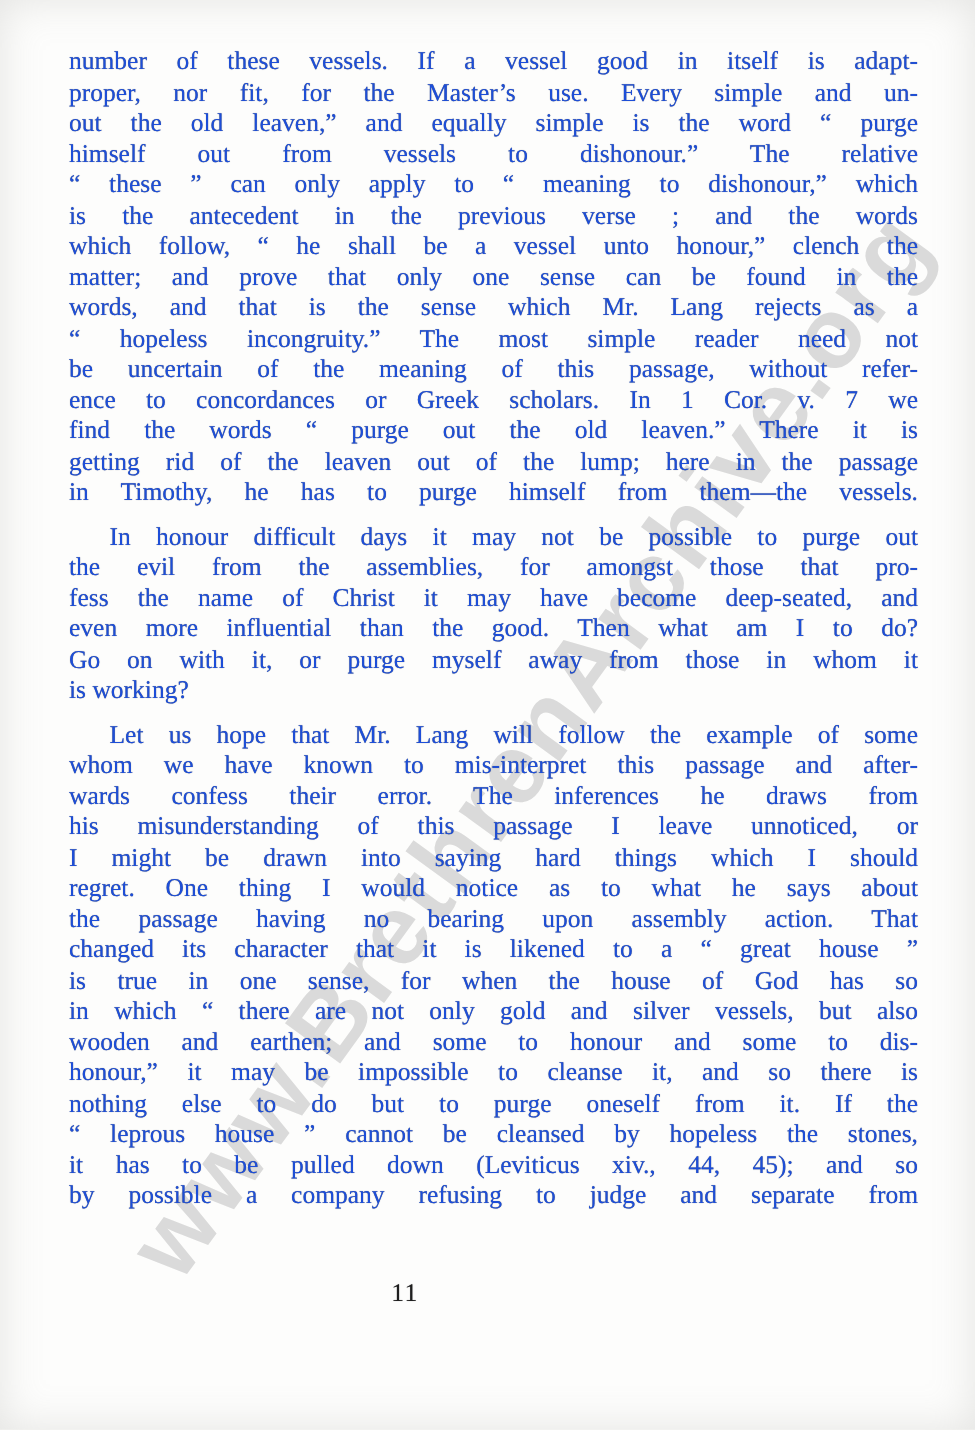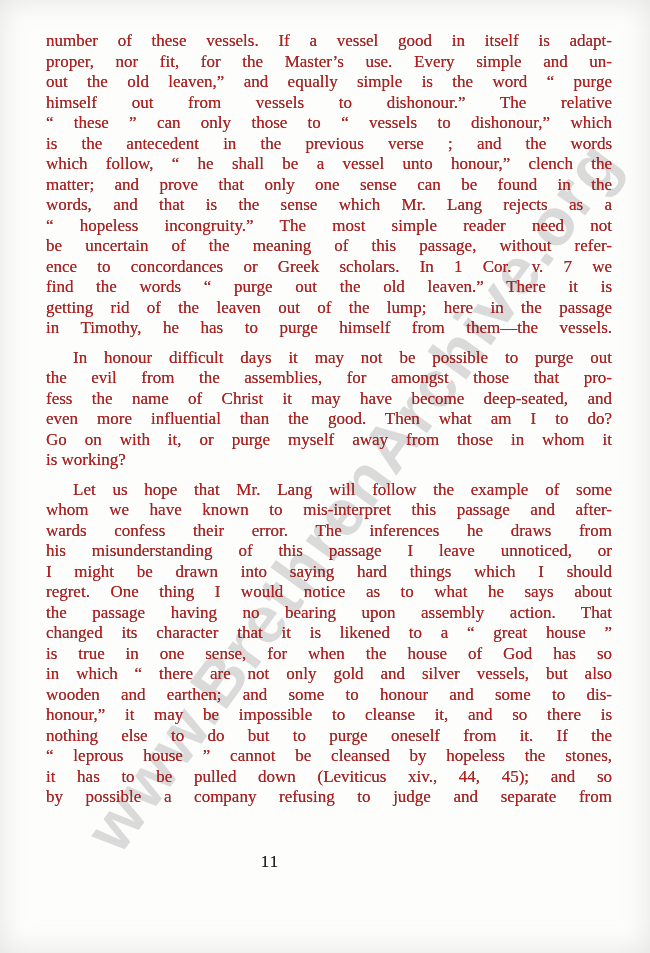--- a/index.html
+++ b/index.html
@@ -31,21 +31,21 @@
     white-space: nowrap;
     z-index: 0;
     user-select: none;
   }
   .text-block {
     position: absolute;
     left: 46px;
     top: 31px;
     width: 566px;
     z-index: 1;
-    color: #b91c1c;
+    color: #1d4ed8;
     font-size: 17px;
     text-shadow: 0 0 0.5px rgba(20,20,20,0.65);
   }
   .paragraph + .paragraph {
     margin-top: 9px;
   }
   .line {
     text-align: justify;
     text-align-last: justify;
     line-height: 20.5px;
@@ -77,21 +77,21 @@
 
 <div class="page">
   <div class="watermark">www.BrethrenArchive.org</div>
 
   <div class="text-block" id="paragraphs">
       <div class="paragraph">
         <div class="line">number of these vessels.  If a vessel good in itself is adapt-</div>
         <div class="line">proper, nor fit, for the Master’s use.  Every simple and un-</div>
         <div class="line">out the old leaven,” and equally simple is the word “ purge</div>
         <div class="line">himself out from vessels to dishonour.”   The relative</div>
-        <div class="line">“ these ” can only those to “ vessels to dishonour,” which</div>
+        <div class="line">“ these ” can only apply to “ meaning to dishonour,” which</div>
         <div class="line">is the antecedent in the previous verse ; and the words</div>
         <div class="line">which follow, “ he shall be a vessel unto honour,” clench the</div>
         <div class="line">matter; and prove that only one sense can be found in the</div>
         <div class="line">words, and that is the sense which Mr. Lang rejects as a</div>
         <div class="line">“ hopeless incongruity.”   The most simple reader need not</div>
         <div class="line">be uncertain of the meaning of this passage, without refer-</div>
         <div class="line">ence to concordances or Greek scholars.  In 1 Cor. v. 7 we</div>
         <div class="line">find the words “ purge out the old leaven.”   There it is</div>
         <div class="line">getting rid of the leaven out of the lump; here in the passage</div>
         <div class="line">in Timothy, he has to purge himself from them—the vessels.</div>

